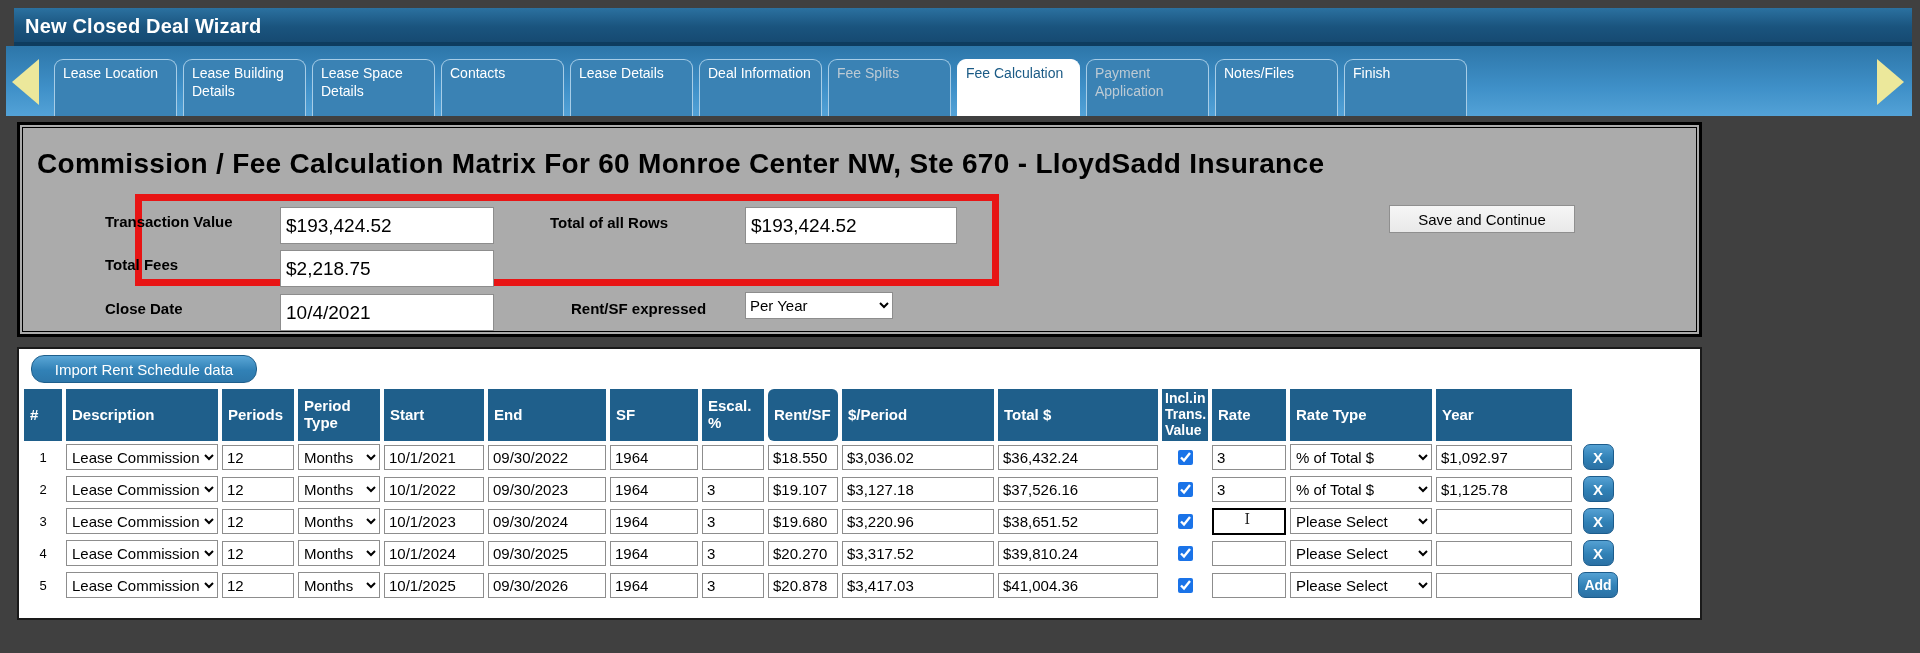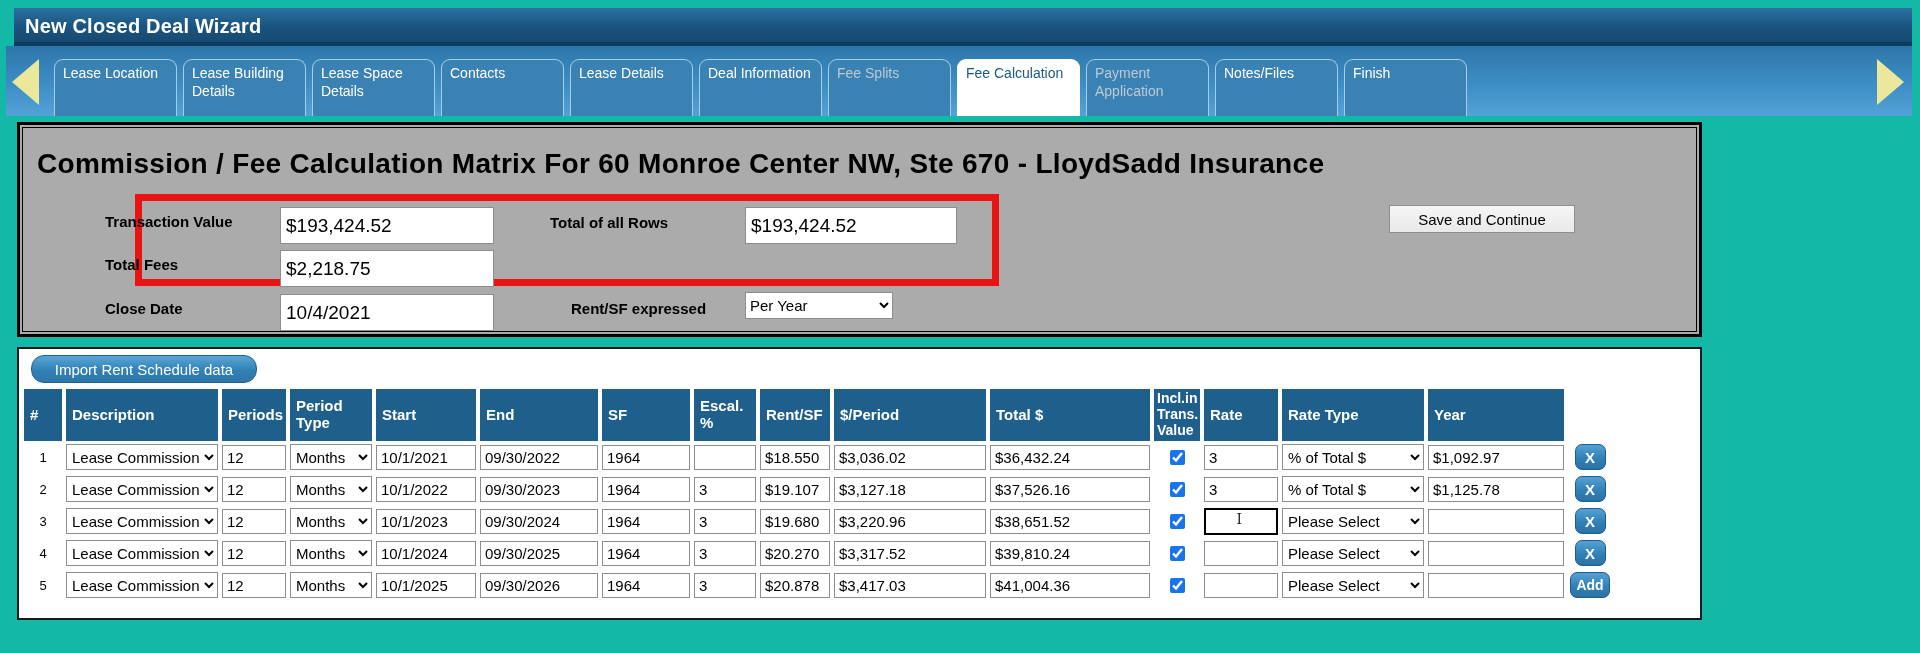--- a/index.html
+++ b/index.html
@@ -1,16 +1,16 @@
 <!DOCTYPE html>
 <html><head>
 <meta charset="utf-8">
 <style>
   html,body{margin:0;padding:0;background:#fff;font-family:"Liberation Sans",sans-serif;}
-  .canvas{position:relative;width:1920px;height:653px;overflow:hidden;background:#14b8a6;}
+  .canvas{position:relative;width:1920px;height:653px;overflow:hidden;background:#404040;}
 
   
   .titlebar{position:absolute;left:14px;top:8px;width:1898px;height:38px;box-sizing:border-box;
     background:linear-gradient(180deg,#2b71a0 0%,#1a547e 55%,#164a72 100%);
     border-bottom:4px solid #0e3c5f;}
   .titlebar .title{color:#fff;font-size:20px;font-weight:bold;padding:7px 0 0 11px;letter-spacing:.2px;}
 
   
   .tabbar{position:absolute;left:6px;top:46px;width:1906px;height:70px;
     background:linear-gradient(180deg,#2d76a9 0%,#3f90c8 60%,#53a2d7 100%);}
@@ -54,23 +54,23 @@
     border-radius:13px;background:linear-gradient(180deg,#5aa6d6 0%,#3181b6 55%,#2d77aa 100%);
     border:1px solid #1e5f8c;color:#fff;font-size:15px;font-family:inherit;}
 
   
   .thead{position:absolute;left:5px;top:40px;display:flex;gap:4px;}
   .hcell{box-sizing:border-box;background:#1f5f8b;color:#fff;font-size:15px;font-weight:bold;height:52px;
     display:flex;align-items:center;padding:2px 6px;line-height:1.12;}
   .tbody{position:absolute;left:5px;top:95px;display:flex;flex-direction:column;gap:6px;}
   .trow{display:flex;gap:4px;align-items:center;height:26px;}
   .cell{box-sizing:border-box;display:flex;align-items:center;height:26px;}
-  .col-1{width:38px;}  .col-2{width:152px;} .col-3{width:64px;}  .col-4{width:82px;}
+  .col-1{width:38px;}  .col-2{width:152px;} .col-3{width:72px;}  .col-4{width:82px;}
   .col-5{width:100px;} .col-6{width:118px;} .col-7{width:88px;}  .col-8{width:62px;}
-  .col-9{width:70px;}  .col-10{width:152px;}.col-11{width:160px;}.col-12{width:46px;}
+  .col-9{width:70px;border-radius:6px;}  .col-10{width:152px;}.col-11{width:160px;}.col-12{width:46px;}
   .col-13{width:74px;} .col-14{width:142px;}.col-15{width:136px;}.col-16{width:44px;}
   .hcell.col-12{font-size:14px;padding:2px 3px;}
   .rownum{justify-content:center;font-size:13px;color:#000;}
   .center{justify-content:center;}
   .fld{box-sizing:border-box;height:25px;width:100%;border:1px solid #8d8d8d;background:#fff;
     font-size:15px;font-family:inherit;color:#000;padding:0 4px;}
   select.fld{height:26px;padding:0 1px;}
   .rate-wrap{position:relative;width:100%;display:flex;align-items:center;}
   .rate-input.focused{border:2px solid #000;height:27px;}
   .cursor-ibeam{position:absolute;left:44%;top:4px;font-family:"DejaVu Serif",serif;font-size:14px;

